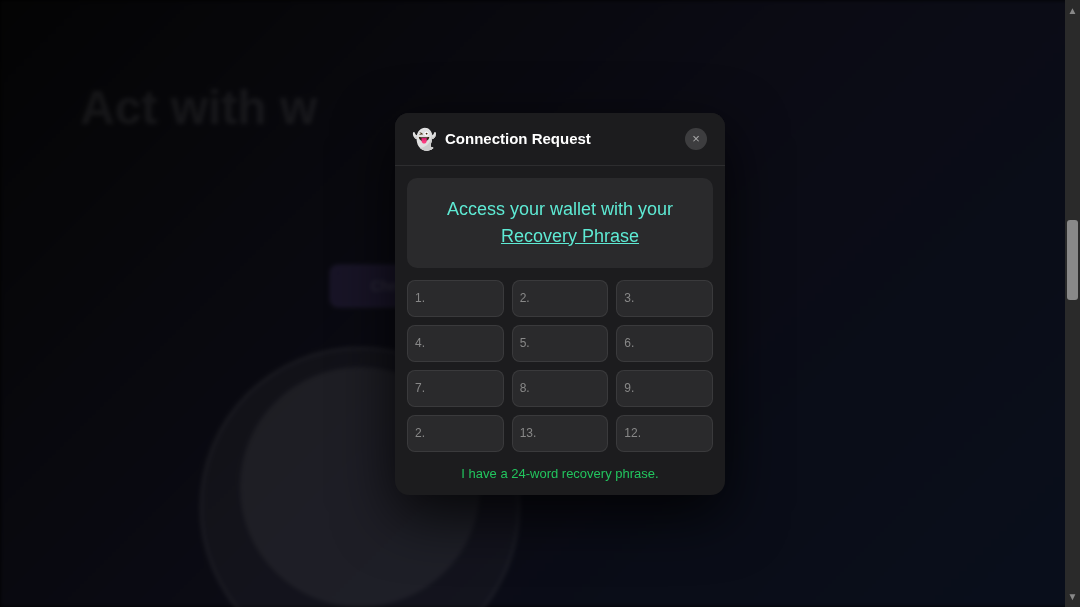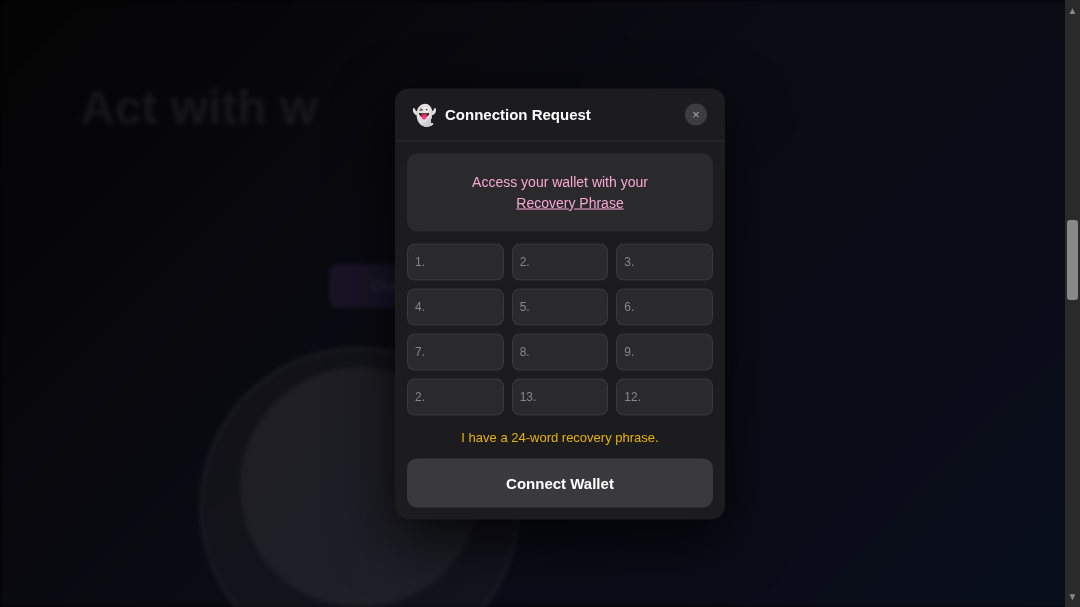--- a/index.html
+++ b/index.html
@@ -159,22 +159,22 @@
 
     .recovery-header {
       background: #2a2a2c;
       margin: 12px;
       border-radius: 10px;
       padding: 18px 16px;
       text-align: center;
     }
 
     .recovery-text {
-      color: #f9a8d4;
-      font-size: 14px;
+      color: #5eead4;
+      font-size: 18px;
       line-height: 1.5;
     }
 
     .recovery-text .underline {
       text-decoration: underline;
       font-weight: 500;
       margin-left: 20px;
     }
 
     .phrase-grid {
@@ -212,21 +212,21 @@
     }
 
     .twenty-four-link {
       text-align: center;
       padding: 14px 12px;
       color: #aaa;
       font-size: 13px;
     }
 
     .twenty-four-link a {
-      color: #eab308;
+      color: #22c55e;
       text-decoration: none;
       cursor: pointer;
     }
 
     .connect-btn {
       display: block;
       width: calc(100% - 24px);
       margin: 0 12px 12px 12px;
       background: #3a3a3c;
       border: none;
@@ -345,17 +345,16 @@
         <div class="phrase-input-wrapper">
           <span class="phrase-label">12.</span>
           <input class="phrase-input" type="text" style="">
         </div>
       </div>
 
       <div class="twenty-four-link">
         <a>I have a 24-word recovery phrase.</a>
       </div>
 
-      <button class="connect-btn">Connect Wallet</button>
 
     </div>
   </div>
 </div>
 
 </body></html>

